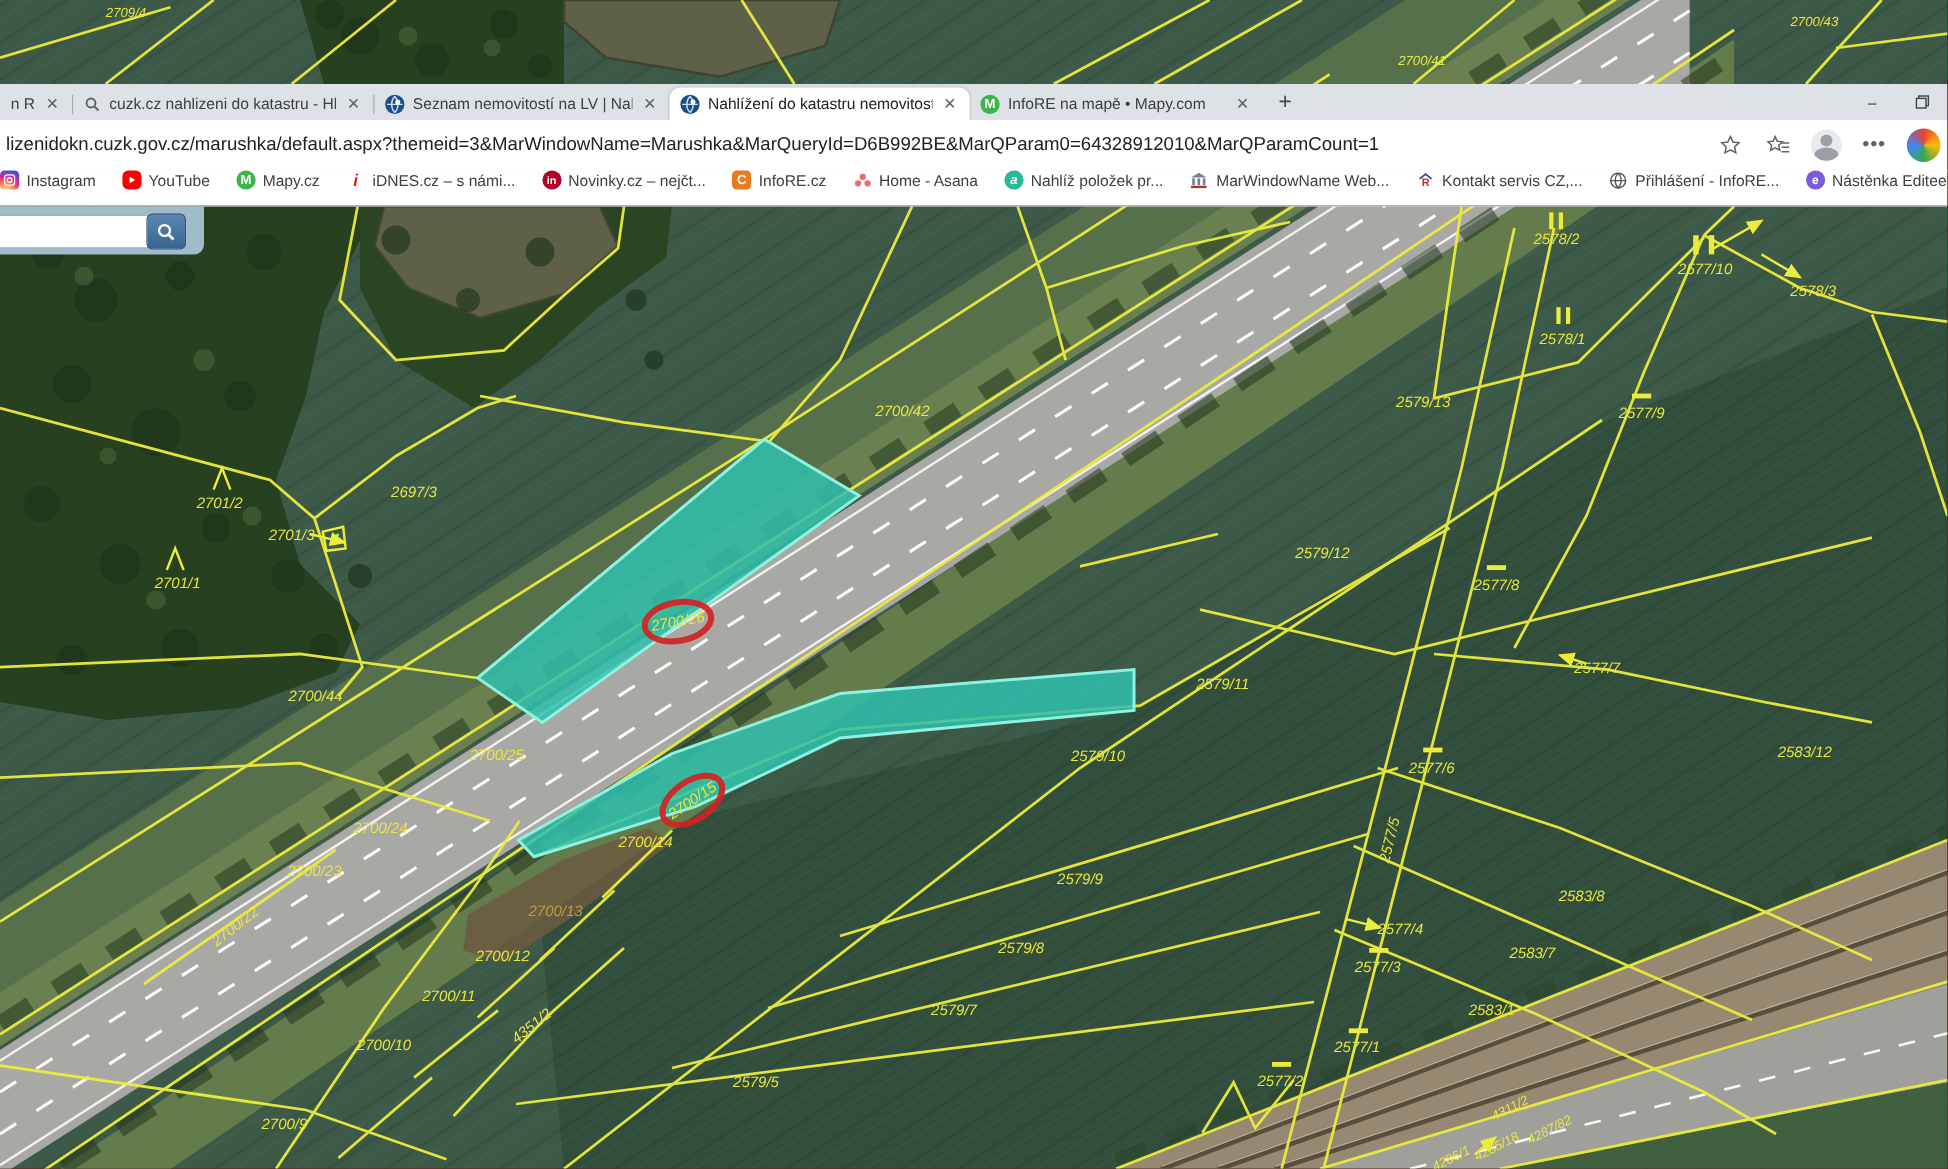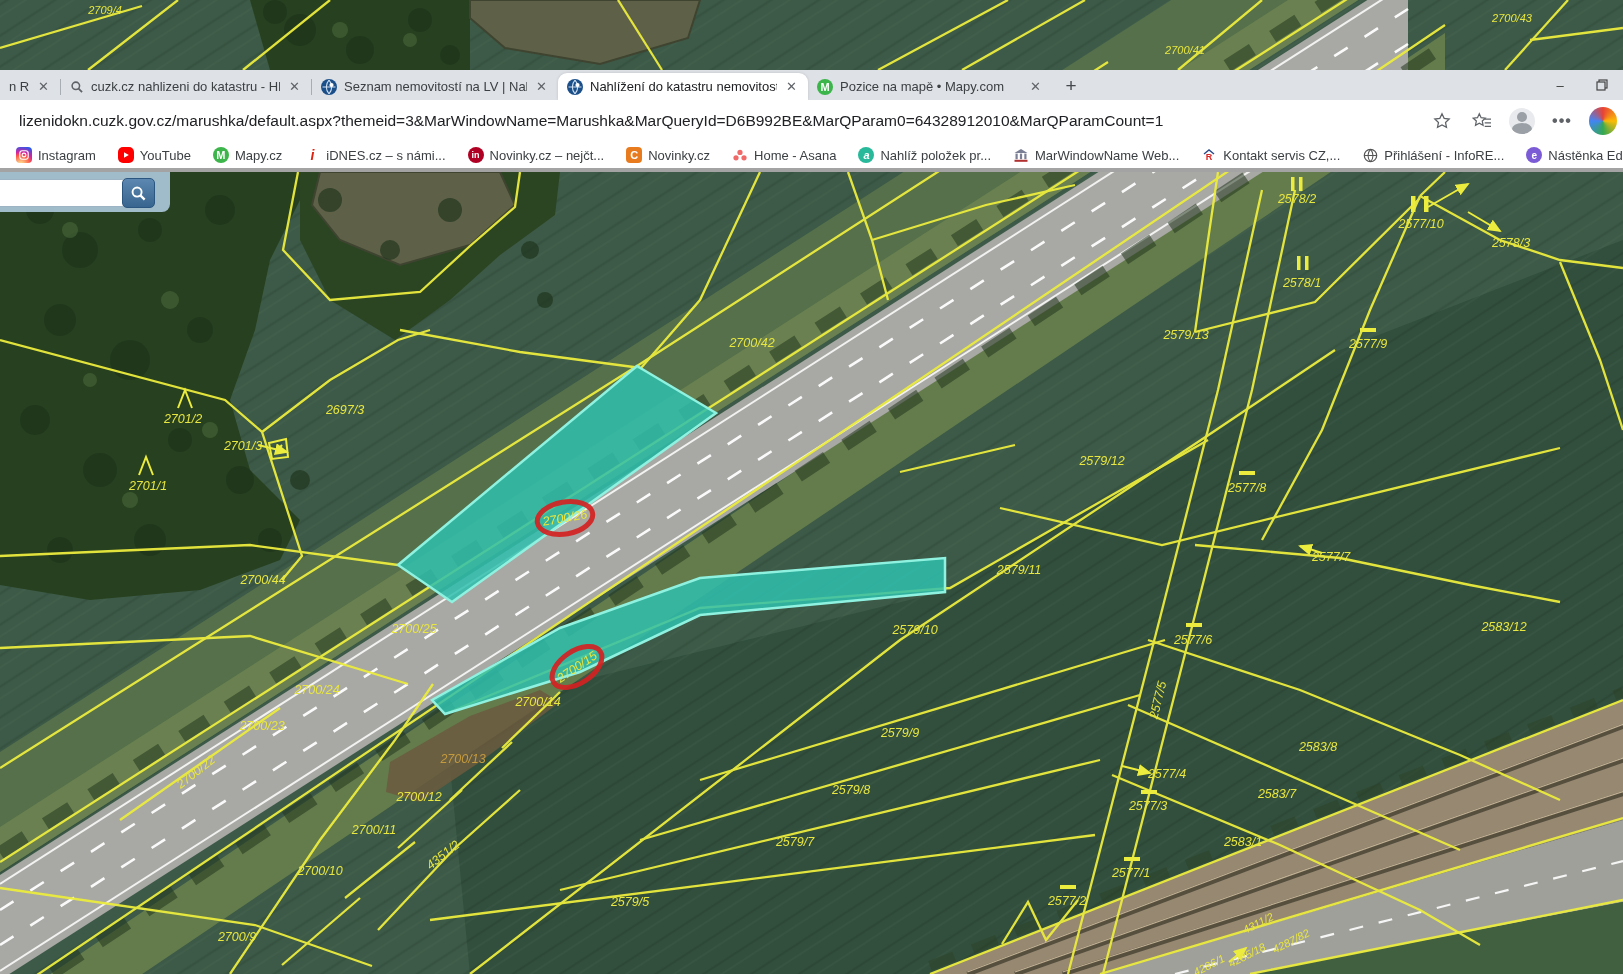--- a/index.html
+++ b/index.html
@@ -20,32 +20,32 @@
   .favicon{width:16px;height:16px;border-radius:50%;flex:0 0 auto;display:flex;
            align-items:center;justify-content:center;font-size:11px;font-weight:bold;color:#fff;}
   .newtab{width:26px;height:26px;margin:0 0 1px 6px;border-radius:50%;display:flex;align-items:center;
           justify-content:center;font-size:19px;color:#45494d;}
   .wincontrols{position:absolute;right:0;top:0;height:30px;display:flex;align-items:center;}
   .winbtn{width:42px;height:30px;display:flex;align-items:center;justify-content:center;
           color:#333;font-size:13px;}
 
   .addrbar{position:absolute;left:0;top:100px;width:1623px;height:42px;background:#fff;
            border-bottom:1px solid #ececec;display:flex;align-items:center;}
-  .url{font-size:15.5px;color:#202124;white-space:nowrap;overflow:hidden;padding-left:19px;width:1380px;}
+  .url{font-size:15.5px;color:#202124;white-space:nowrap;overflow:hidden;padding-left:5px;width:1380px;}
   .addricons{position:absolute;right:6px;top:0;height:42px;display:flex;align-items:center;gap:14px;}
   .aicon{width:26px;height:26px;display:flex;align-items:center;justify-content:center;color:#5f6368;}
   .avatar{width:26px;height:26px;border-radius:50%;background:#e8eaed;position:relative;overflow:hidden;}
   .avatar:before{content:"";position:absolute;left:8px;top:4px;width:10px;height:10px;border-radius:50%;background:#9aa0a6;}
   .avatar:after{content:"";position:absolute;left:3px;top:15px;width:20px;height:12px;border-radius:50%;background:#9aa0a6;}
   .profilewheel{width:28px;height:28px;border-radius:50%;
      background:conic-gradient(#e94235,#fbbc05,#34a853,#4285f4,#e94235);}
 
   .bmbar{position:absolute;left:0;top:142px;width:1623px;height:30px;background:#fff;
-         border-bottom:4px solid #a3a3a3;display:flex;align-items:center;gap:22px;
-         padding-left:16px;box-sizing:border-box;}
+         border-bottom:1px solid #a3a3a3;display:flex;align-items:flex-start;gap:22px;
+         padding-left:0;box-sizing:border-box;}
   .bm{display:flex;align-items:center;gap:6px;font-size:13px;color:#3c4043;white-space:nowrap;}
   .bmicon{width:16px;height:16px;border-radius:4px;display:flex;align-items:center;
           justify-content:center;font-size:11px;font-weight:bold;color:#fff;flex:0 0 auto;}
 
   
   .searchpanel{position:absolute;left:0;top:172px;width:170px;height:40px;
                background:rgba(170,198,216,.92);border-radius:0 0 8px 0;z-index:5;}
   .searchinput{position:absolute;left:-44px;top:7px;width:158px;height:24px;border:1px solid #9db4c4;
                border-radius:4px;background:#fff;font-size:13px;color:#777;padding-left:8px;
                font-family:"Liberation Sans",sans-serif;}
@@ -301,21 +301,21 @@
               <circle cx="8" cy="8" r="7" fill="#1b4f8a"></circle>
               <path d="M1.5 8h13M8 1.2a10 10 0 0 1 0 13.6M8 1.2a10 10 0 0 0 0 13.6" stroke="#cfe0f2" stroke-width="1.1" fill="none"></path>
               <circle cx="10.5" cy="6" r="2.1" fill="#fff"></circle>
             </svg>
           </span>
           <span class="tlabel">Nahlížení do katastru nemovitostí</span>
           <span class="close">✕</span>
         </div>
         <div class="tab" style="width: 226px;">
           <span class="favicon" style="background:#3cb54a;">M</span>
-          <span class="tlabel">Pozice na mapě • Mapy.com</span>
+          <span class="tlabel">InfoRE na mapě • Mapy.com</span>
           <span class="close">✕</span>
         </div>
         <div class="newtab">+</div>
       </div>
     <div class="wincontrols">
       <div class="winbtn">–</div>
       <div class="winbtn">
         <svg width="12" height="12" viewBox="0 0 12 12">
           <rect x="3" y="1" width="8" height="8" fill="none" stroke="#444" stroke-width="1.2"></rect>
           <rect x="1" y="3" width="8" height="8" fill="#dee1e6" stroke="#444" stroke-width="1.2"></rect>
@@ -369,21 +369,21 @@
       <div class="bm">
         <span class="bmicon" style="background:#fff;color:#d21;font-style:italic;font-size:14px;">i</span>
         <span>iDNES.cz – s námi...</span>
       </div>
       <div class="bm">
         <span class="bmicon" style="background:#b00023;border-radius:50%;font-size:9px;">in</span>
         <span>Novinky.cz  – nejčt...</span>
       </div>
       <div class="bm">
         <span class="bmicon" style="background:#e87b1e;border-radius:4px;">C</span>
-        <span>Novinky.cz</span>
+        <span>InfoRE.cz</span>
       </div>
       <div class="bm">
         <span class="bmicon" style="background:#fff;">
           <svg width="14" height="12" viewBox="0 0 14 12">
             <circle cx="7" cy="3.4" r="2.6" fill="#f06a6a"></circle>
             <circle cx="3" cy="8.8" r="2.6" fill="#f06a6a"></circle>
             <circle cx="11" cy="8.8" r="2.6" fill="#f06a6a"></circle>
           </svg>
         </span>
         <span>Home - Asana</span>

